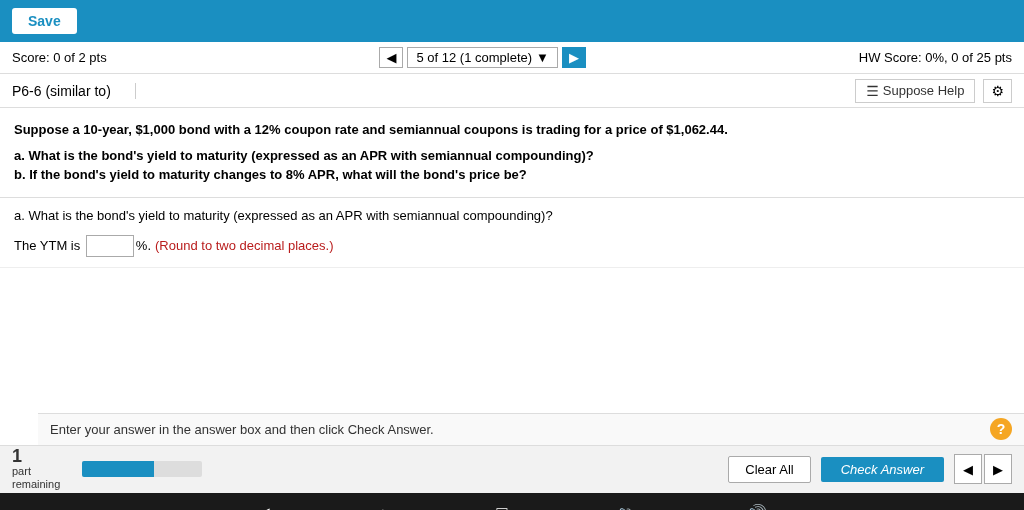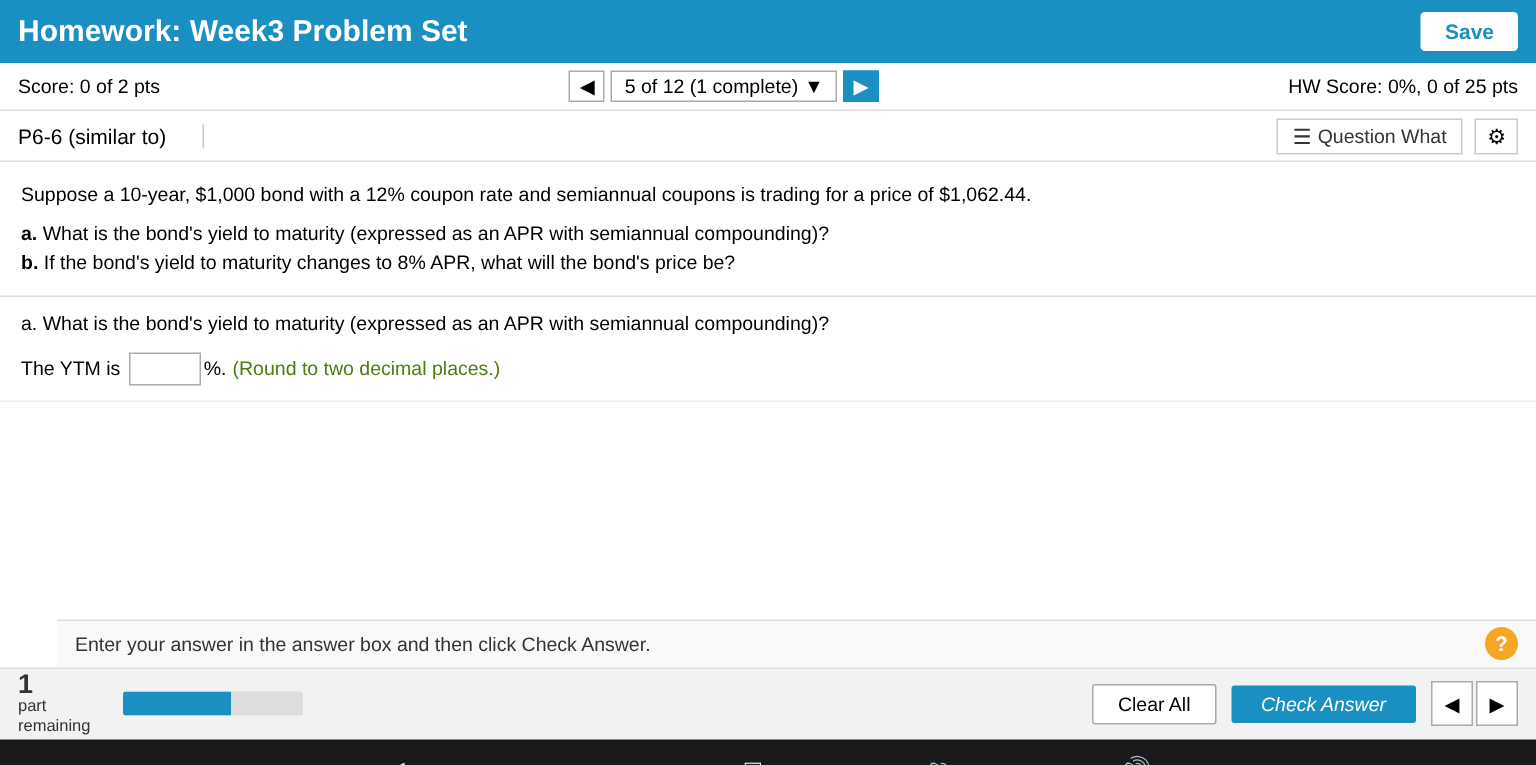--- a/index.html
+++ b/index.html
@@ -107,20 +107,21 @@
       padding: 3px 7px;
       cursor: pointer;
       font-size: 14px;
     }
 
     
     #problem-content {
       padding: 12px 14px;
       border-bottom: 1px solid #ddd;
       background: #fff;
+      font-weight: bold;
     }
     #problem-content .problem-text {
       font-size: 13px;
       margin-bottom: 6px;
       line-height: 1.5;
     }
     #problem-content .sub-question {
       font-size: 13px;
       line-height: 1.5;
     }
@@ -145,21 +146,21 @@
     }
     #part-question .answer-row input {
       width: 48px;
       height: 22px;
       border: 1px solid #aaa;
       font-size: 13px;
       padding: 0 4px;
       margin: 0 2px;
     }
     #part-question .answer-row .round-note {
-      color: #4d7c0f;
+      color: #b91c1c;
       cursor: pointer;
       margin-left: 4px;
     }
 
     
     #main-area {
       height: calc(510px - 42px - 32px - 34px - 80px - 32px - 48px - 42px);
       background: #fff;
       min-height: 140px;
     }
@@ -284,21 +285,20 @@
       cursor: pointer;
       background: none;
       border: none;
       padding: 4px;
     }
   </style>
 </head>
 <body>
 
 <div id="top-header">
-  <span class="title">Homework: Week3 Problem Set</span>
   <button id="save-button">Save</button>
 </div>
 
 <div id="score-bar">
   <div class="left-score">
     <span>Score:</span>
     <span>0 of 2 pts</span>
   </div>
   <div class="nav-area">
     <button class="nav-back">◀</button>
@@ -312,21 +312,21 @@
     <span>HW Score:</span>
     <span>0%, 0 of 25 pts</span>
   </div>
 </div>
 
 <div id="problem-title-bar">
   <span class="problem-id">P6-6 (similar to)</span>
   <div class="right-tools">
     <button id="question-help-btn">
       <span style="font-size:14px;">☰</span>
-      <span>Question What</span>
+      <span>Suppose Help</span>
     </button>
     <button id="settings-btn">⚙</button>
   </div>
 </div>
 
 <div id="problem-content">
   <p class="problem-text">Suppose a 10-year, $1,000 bond with a 12% coupon rate and semiannual coupons is trading for a price of $1,062.44.</p>
   <div class="sub-question">
     <span><b>a.</b> <span style="display:inline;">What is the bond's yield to maturity (expressed as an APR with semiannual compounding)?</span></span>
   </div>

